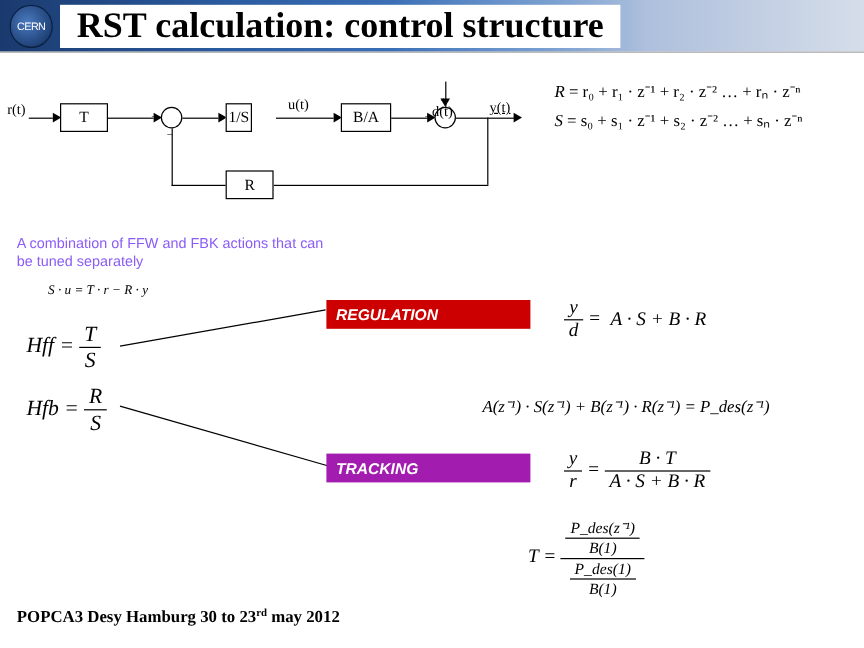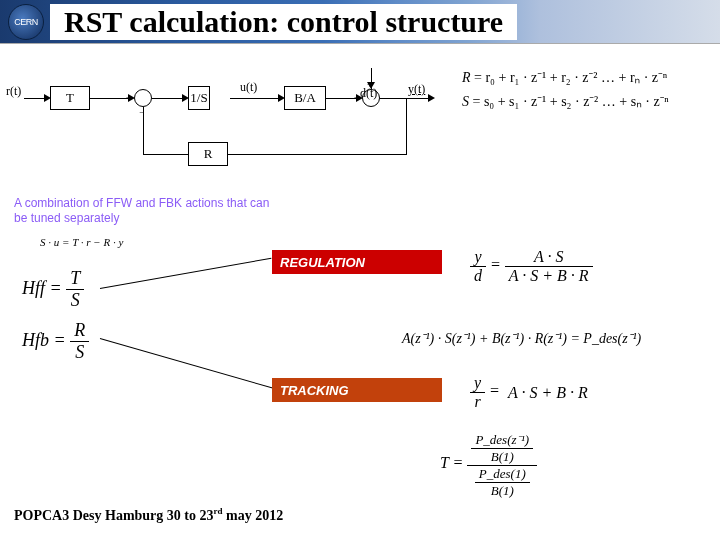--- a/index.html
+++ b/index.html
@@ -65,21 +65,21 @@
   .frac .den { display:block; padding:0 4px; }
   .eq-hff { left: 22px; top: 268px; font-size: 18px; }
   .eq-hfb { left: 22px; top: 320px; font-size: 18px; }
   .regbox, .trackbox {
     position:absolute; height:24px; left: 272px; width: 170px;
     color:#fff; font-family:Arial,sans-serif; font-weight:bold; font-size:13px;
     display:flex; align-items:center; padding-left:8px;
     font-style: italic;
   }
   .regbox { top: 250px; background:#cc0000; }
-  .trackbox { top: 378px; background:#c2410c; }
+  .trackbox { top: 378px; background:#a21caf; }
   .eq-yd { position:absolute; left: 470px; top: 248px; font-size:16px; }
   .eq-as { position:absolute; left: 402px; top: 304px; font-size:14px;margin-top:24px; }
   .eq-yr { position:absolute; left: 470px; top: 374px; font-size:16px; }
   .eq-T { position:absolute; left: 440px; top: 430px; font-size:16px; }
   .footer {
     position:absolute; left:14px; bottom:16px;
     font-family:"Comic Sans MS", cursive; font-weight:bold; font-size:14px;
   }
   .footer sup { font-size: 9px; }
   .angle-line { position:absolute; background:#000; height:1px; transform-origin: left center; }
@@ -152,29 +152,29 @@
 
 <div class="angle-line" style="left:100px; top:288px; width:174px; transform:rotate(-10deg);"></div>
 <div class="angle-line" style="left:100px; top:338px; width:186px; transform:rotate(16deg);"></div>
 
 <div class="regbox">REGULATION</div>
 <div class="trackbox">TRACKING</div>
 
 <div class="eqgroup eq-yd">
   <span class="frac"><span class="num">y</span><span class="den">d</span></span>
   <span> = </span>
-  <span class="frac"><span class="num">A · S</span><span class="den">A · S + B · R</span></span>
+  <span class="frac"><span class="den">A · S + B · R</span></span>
 </div>
 
 <div class="eqgroup eq-as">A(z⁻¹) · S(z⁻¹) + B(z⁻¹) · R(z⁻¹) = P_des(z⁻¹)</div>
 
 <div class="eqgroup eq-yr">
   <span class="frac"><span class="num">y</span><span class="den">r</span></span>
   <span> = </span>
-  <span class="frac"><span class="den">A · S + B · R</span></span>
+  <span class="frac"><span class="num">B · T</span><span class="den">A · S + B · R</span></span>
 </div>
 
 <div class="eqgroup eq-T">
   <span>T =</span>
   <span class="frac" style="font-size:15px;">
     <span class="num">
       <span class="frac" style="font-size:13px;"><span class="num">P_des(z⁻¹)</span><span class="den">B(1)</span></span>
     </span>
     <span class="den">
       <span class="frac" style="font-size:13px;"><span class="num">P_des(1)</span><span class="den">B(1)</span></span>

